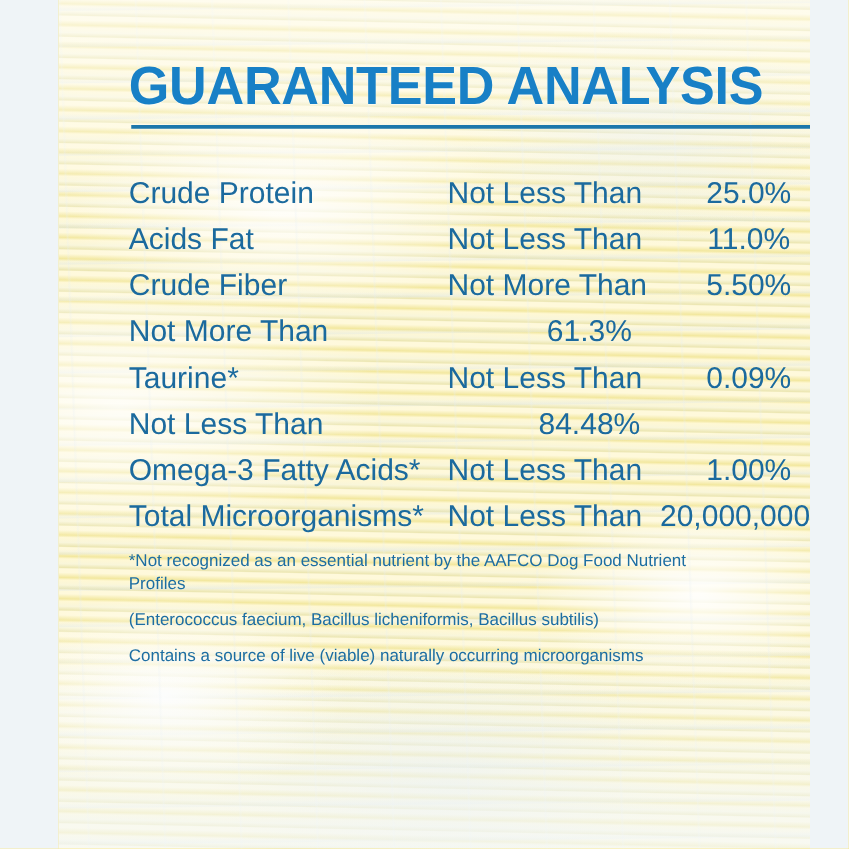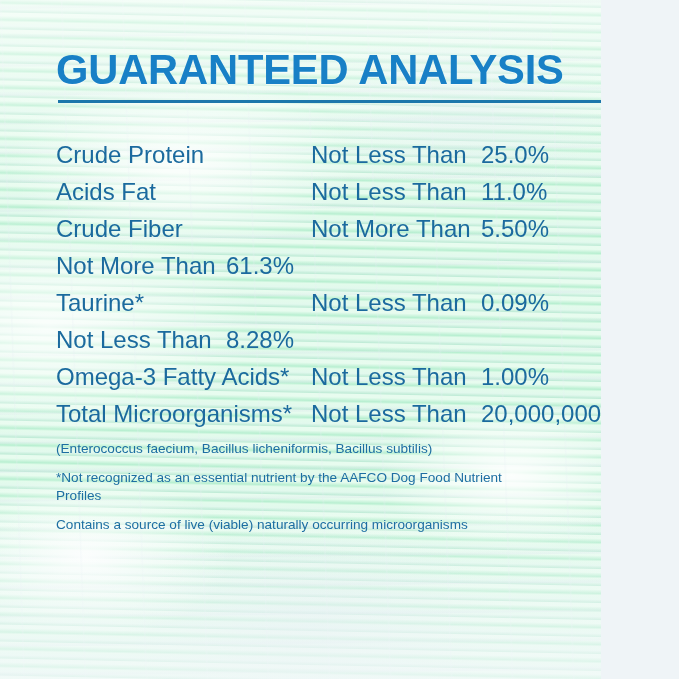--- a/index.html
+++ b/index.html
@@ -13,21 +13,22 @@
     font-family: "Liberation Sans", sans-serif;
     background: #eff4f7;
   }
 
   #panel {
     position: relative;
     width: 601px;
     height: 679px;
     box-sizing: border-box;
     overflow: hidden;
-    background-color: #86efac;
+    background-color: #fde047;
+    margin-left: 47px;
   }
 
   
   .tex {
     position: absolute;
     inset: 0;
     pointer-events: none;
   }
   .tex-a {
     background-image:
@@ -130,21 +131,21 @@
     flex: 0 0 255px;
     white-space: nowrap;
   }
   .cell-qualifier {
     width: 170px;
     flex: 0 0 170px;
     white-space: nowrap;
   }
   .cell-value {
     flex: 1 1 auto;
-    text-align: left;
+    text-align: center;
     white-space: nowrap;
   }
 
   #footnotes {
     position: absolute;
     left: 56px;
     top: 440px;
     width: 560px;
     color: #1d6ea2;
     font-size: 13.6px;
@@ -203,37 +204,37 @@
       </div>
 
       <div class="row">
         <div class="cell-nutrient">Taurine*</div>
         <div class="cell-qualifier">Not Less Than</div>
         <div class="cell-value">0.09%</div>
       </div>
 
       <div class="row">
         <div class="cell-qualifier">Not Less Than</div>
-        <div class="cell-value">8.28%</div>
+        <div class="cell-value">84.48%</div>
       </div>
 
       <div class="row">
         <div class="cell-nutrient">Omega-3 Fatty Acids*</div>
         <div class="cell-qualifier">Not Less Than</div>
         <div class="cell-value">1.00%</div>
       </div>
 
       <div class="row">
         <div class="cell-nutrient">Total Microorganisms*</div>
         <div class="cell-qualifier">Not Less Than</div>
         <div class="cell-value">20,000,000 CFU/lb</div>
       </div>
 
     </div>
 
     <div id="footnotes">
+      <div class="footnote" id="footnote-aafco">*Not recognized as an essential nutrient by the AAFCO Dog Food Nutrient Profiles</div>
       <div class="footnote">(Enterococcus faecium, Bacillus licheniformis, Bacillus subtilis)</div>
-      <div class="footnote" id="footnote-aafco">*Not recognized as an essential nutrient by the AAFCO Dog Food Nutrient Profiles</div>
       <div class="footnote">Contains a source of live (viable) naturally occurring microorganisms</div>
     </div>
 
   </div>
 </div>
 
 </body></html>

